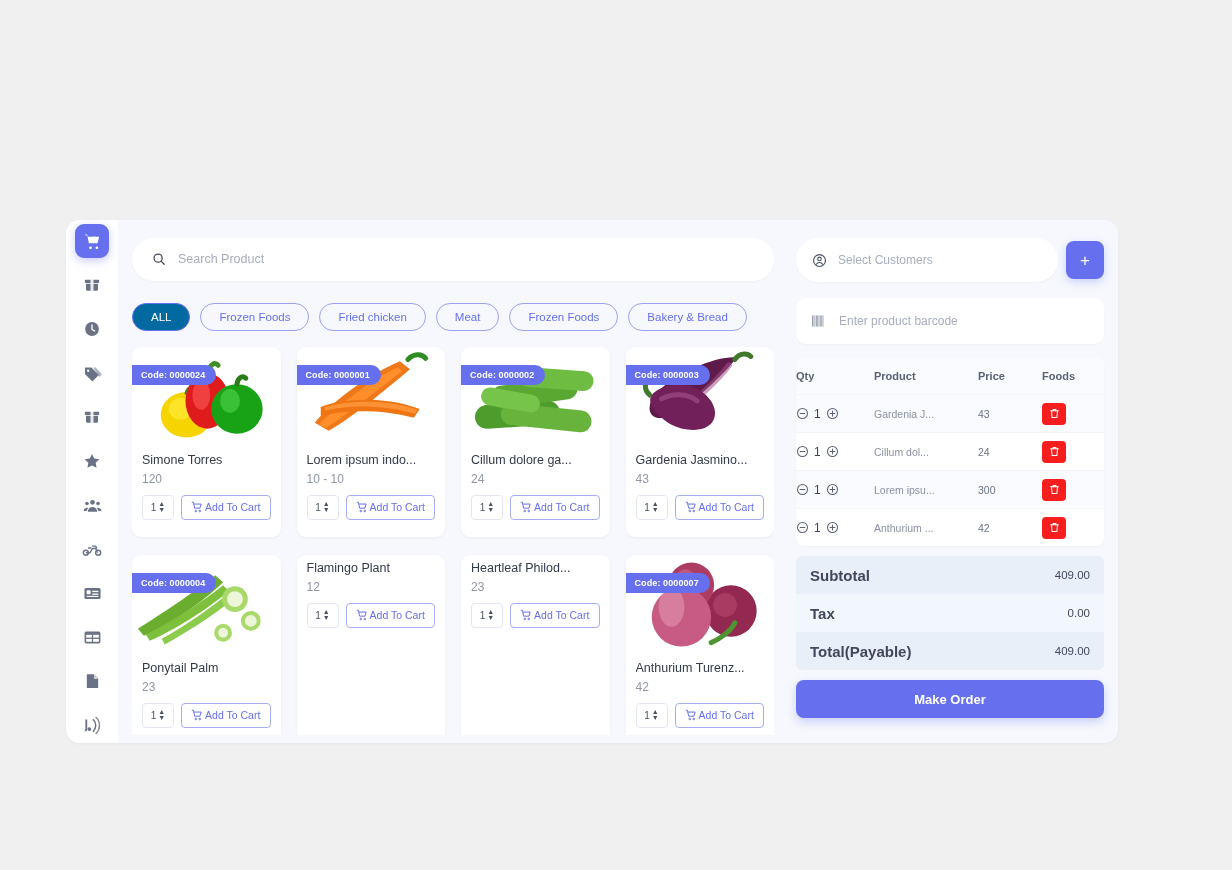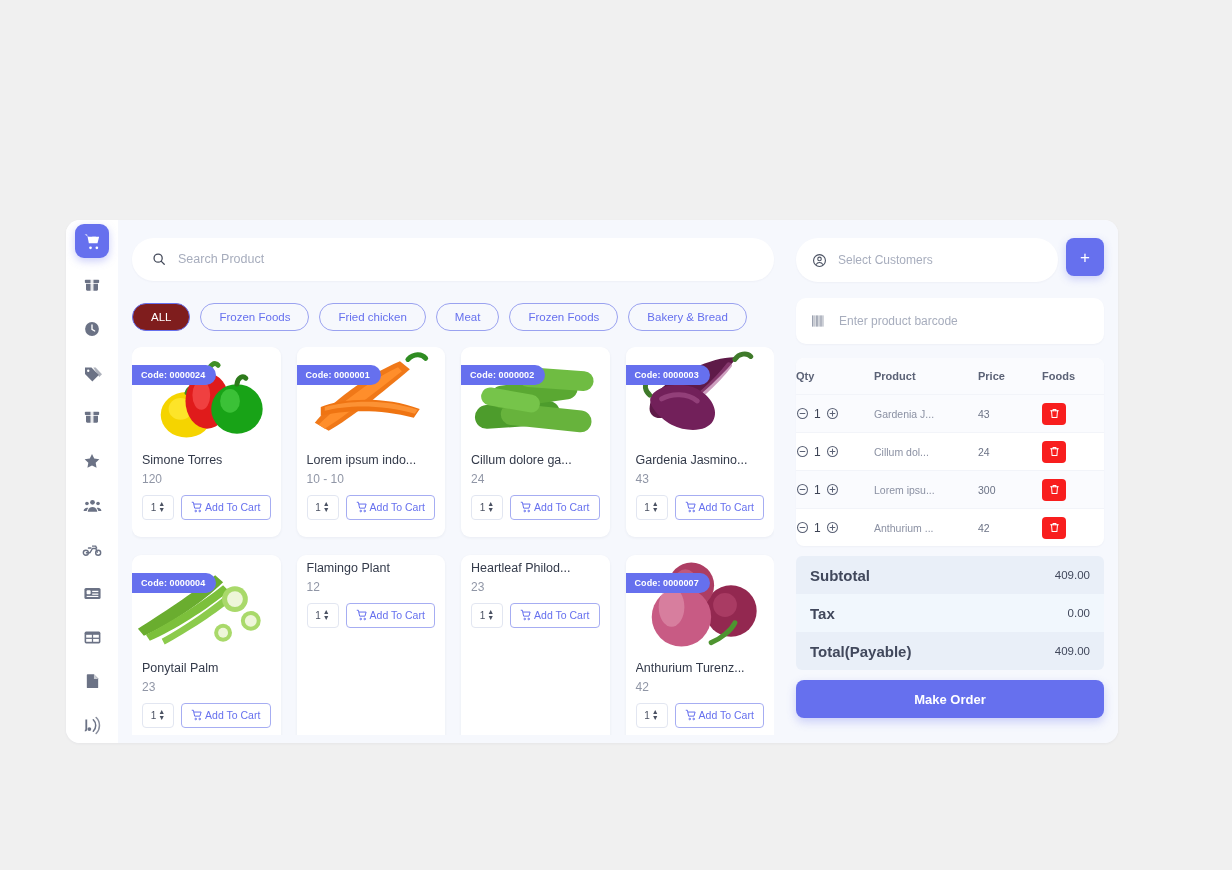--- a/index.html
+++ b/index.html
@@ -71,21 +71,21 @@
   .chips {
     display: flex; gap: 10px; margin-top: 22px; flex-wrap: nowrap;
   }
   .chip {
     border: 1px solid #9aa2f0; border-radius: 18px;
     height: 28px; padding: 0 18px;
     display: flex; align-items: center; justify-content: center;
     font-size: 11.5px; color: #6670ee; background: transparent;
     white-space: nowrap;
   }
-  .chip.active { background: #7f1d1d; border-color: #6670ee; color: #fff; }
+  .chip.active { background: #0369a1; border-color: #6670ee; color: #fff; }
 
   .grid {
     margin-top: 16px;
     display: grid;
     grid-template-columns: repeat(4, 1fr);
     gap: 18px 16px;
     overflow: hidden;
     padding-bottom: 4px;
   }
 
@@ -134,21 +134,21 @@
   }
   .atc svg { flex: 0 0 auto; }
 
   
   .cart {
     width: 330px; flex: 0 0 330px;
     background: #f6f8fd;
     padding: 18px 14px 0 8px;
     display: flex; flex-direction: column;
   }
-  .cust-row { display: flex; gap: 8px; }
+  .cust-row { display: flex; gap: 8px; align-items: center; }
   .cust-field {
     flex: 1 1 auto; height: 44px; background: #fff; border-radius: 22px;
     display: flex; align-items: center; gap: 11px; padding: 0 16px;
     box-shadow: 0 1px 2px rgba(40,50,90,.04);
   }
   .cust-field input, .barcode input {
     border: 0; outline: 0; background: transparent; width: 100%;
     font-family: "Liberation Sans", sans-serif; font-size: 12px; color: #4a5162;
   }
   .cust-field input::placeholder, .barcode input::placeholder { color: #a7adbd; }

